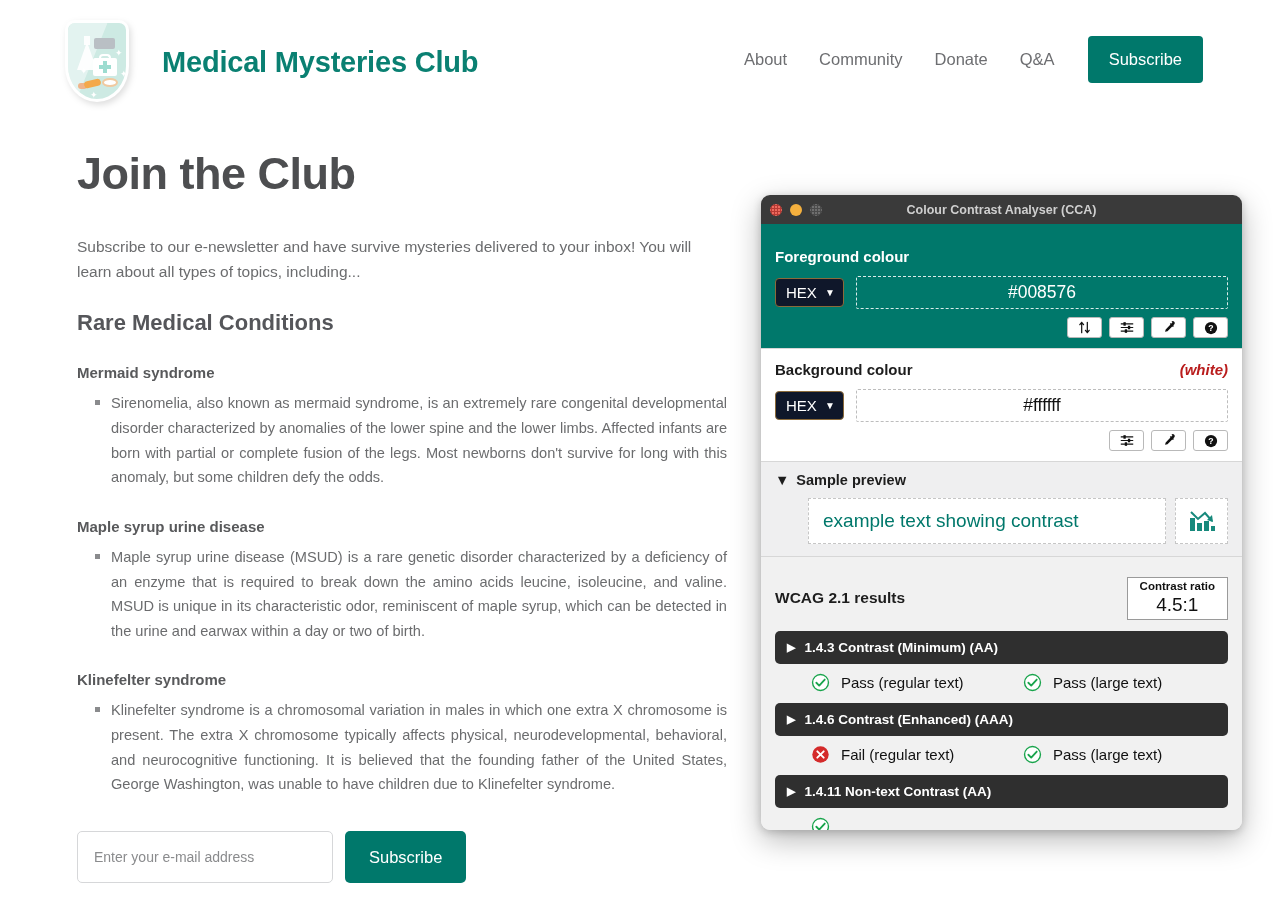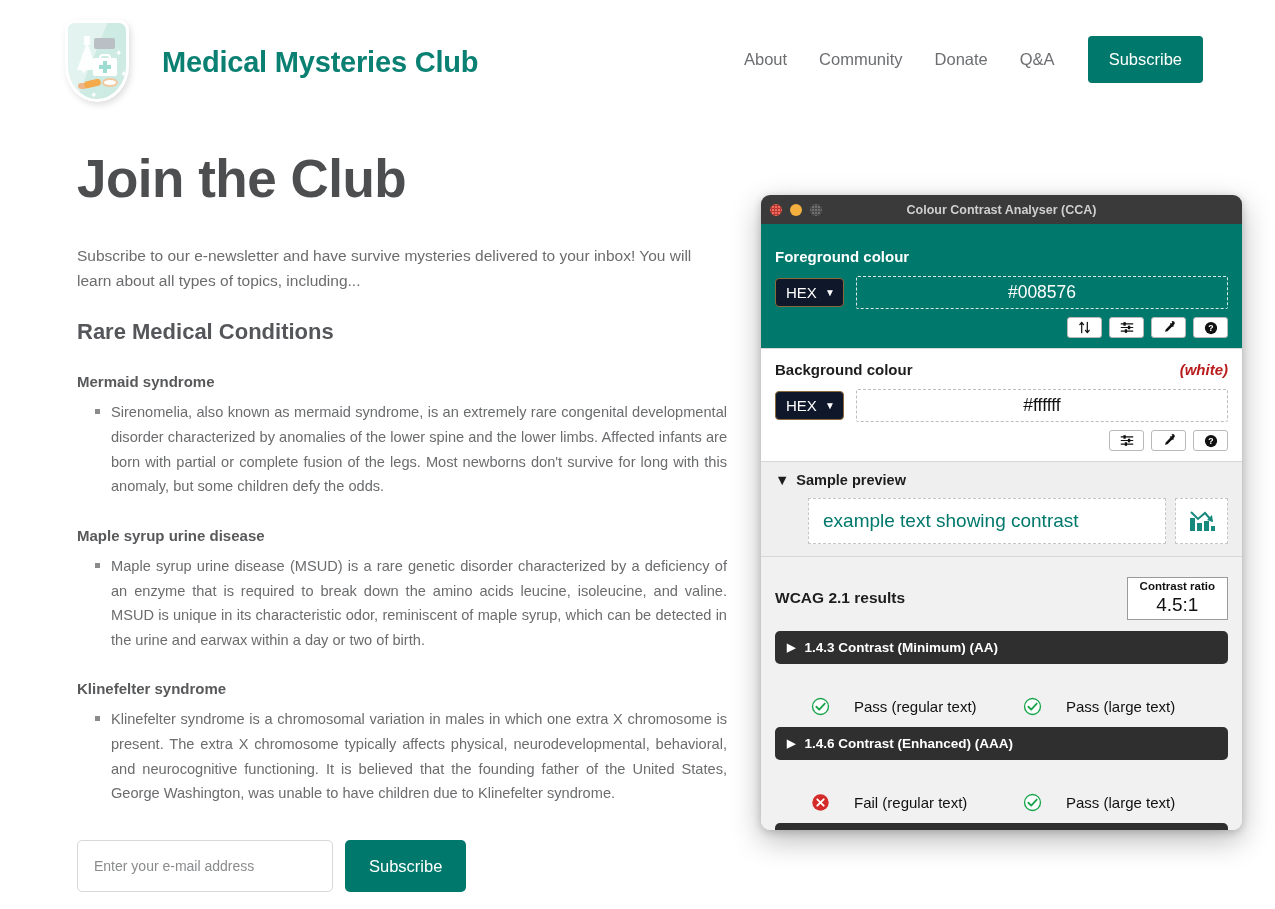--- a/index.html
+++ b/index.html
@@ -95,21 +95,21 @@
     margin-left: 17px;
     background: #00786b; color: #ffffff; font-size: 16.5px;
     border: none; border-radius: 4px;
     padding: 14px 21px; cursor: pointer;
     font-family: "Liberation Sans", sans-serif;
   }
 
   
   .content { position: absolute; left: 77px; top: 148px; width: 650px; }
   .page-title {
-    font-size: 53px; font-weight: bold; color: #4d4e50;
+    font-size: 45px; font-weight: bold; color: #4d4e50;
     margin: 0 0 34px 0; letter-spacing: -0.5px;
   }
   .intro { font-size: 15.5px; line-height: 1.62; margin: 0 0 26px 0; color: #6b6c6e; max-width: 628px; }
   .section-title { font-size: 22px; font-weight: bold; color: #55565a; margin: 0 0 28px 0; }
   .cond-title { font-size: 15px; font-weight: bold; color: #58595b; margin: 0 0 10px 0; }
   .cond-list { margin: 0 0 28px 0; padding-left: 18px; list-style: none; }
   .cond-list li {
     font-size: 14.6px; line-height: 1.69; color: #6b6c6e;
     text-align: justify; position: relative; padding-left: 16px;
   }
@@ -224,21 +224,21 @@
   .ratio-value { font-size: 19px; color: #111; line-height: 1.15; }
 
   .criterion {
     background: #2f2f2f; color: #ffffff; border-radius: 5px;
     font-size: 13.5px; font-weight: bold;
     padding: 9px 12px; margin-top: 11px;
     display: flex; align-items: center; gap: 9px; cursor: pointer;
   }
   .criterion .tri { font-size: 11px; }
   .result-row { display: flex; margin-top: 9px; padding-left: 36px; }
-  .result-item { display: flex; align-items: center; gap: 24px; font-size: 15px; color: #111; margin-top: 24px; }
+  .result-item { display: flex; align-items: center; gap: 11px; font-size: 15px; color: #111; }
   .result-item.col1 { width: 212px; }
   .result-icon { width: 19px; height: 19px; flex: none; }
 </style>
 </head>
 <body>
 
 <div class="site-header">
   <div class="brand">
     <div class="logo-shield">
       <div class="shield-body">

